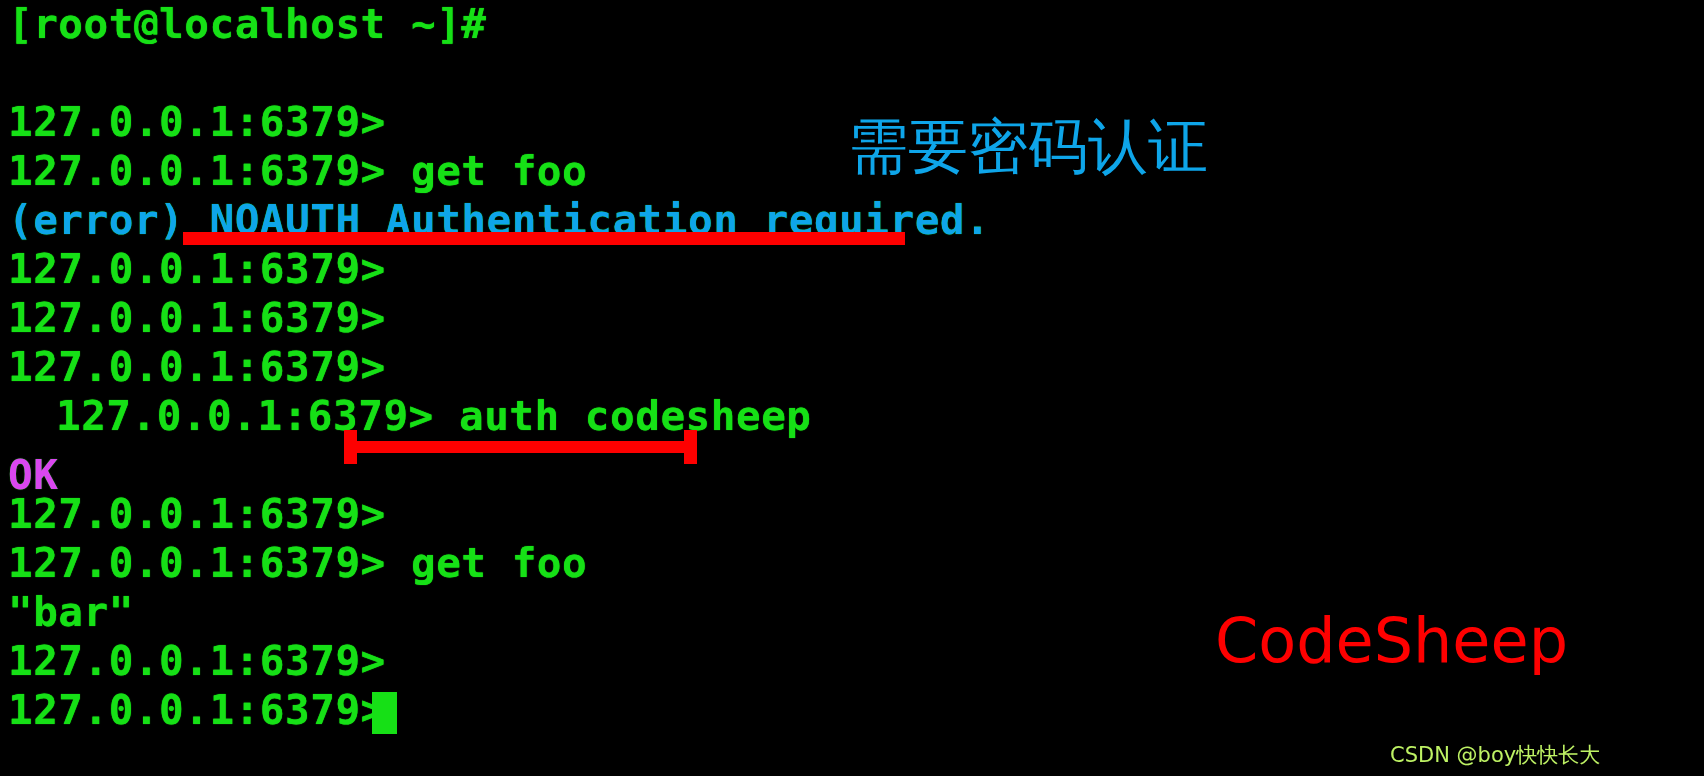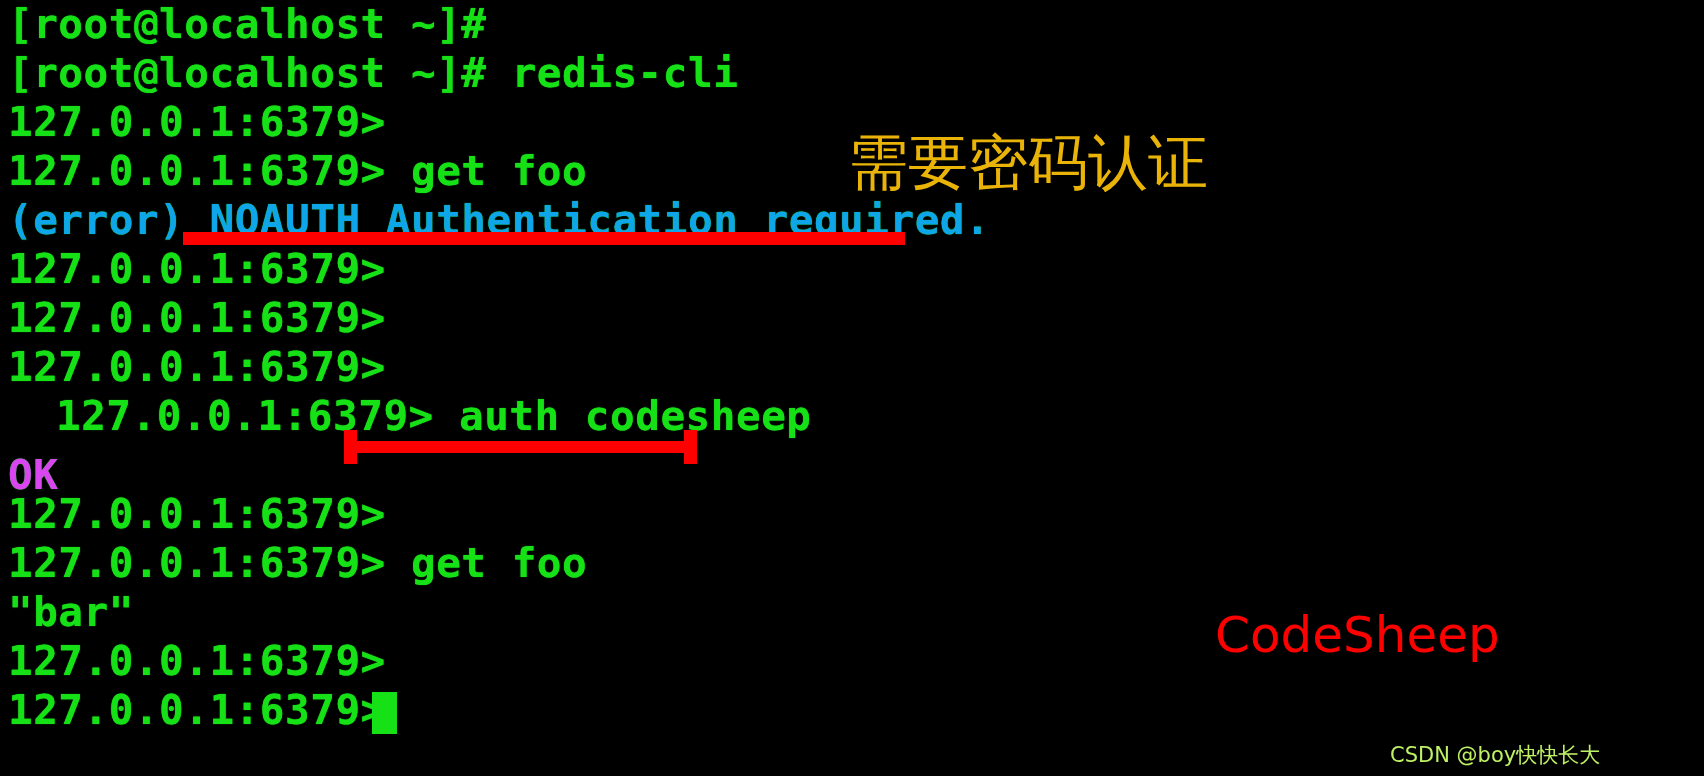--- a/index.html
+++ b/index.html
@@ -80,21 +80,21 @@
   }
   #ann-label-1 { font-size: 60px; }
   #ann-label-2 { font-size: 60px; }
 
   
   #brand {
     position: absolute;
     color: #fe0000;
     font-family: "DejaVu Sans", "Liberation Sans", sans-serif;
     font-weight: 400;
-    font-size: 50px;
+    font-size: 62px;
     line-height: 1;
     white-space: nowrap;
   }
 
   
   #watermark {
     position: absolute;
     color: #b9b9b9;
     font-family: "DejaVu Sans", "Liberation Sans", sans-serif;
     font-size: 21px;
@@ -102,21 +102,20 @@
     white-space: nowrap;
   }
 </style>
 </head>
 <body>
 
 <div id="screen" style="background: rgb(0, 0, 0);">
 
   <div id="terminal">
     <div class="term-line" style="top: 0px; color: rgb(22, 224, 22);">[root@localhost ~]#</div>
-    <div class="term-line" style="top: 49px; color: rgb(22, 224, 22);">[root@localhost ~]# redis-cli</div>
     <div class="term-line" style="top: 98px; color: rgb(22, 224, 22);">127.0.0.1:6379&gt;</div>
     <div class="term-line" style="top: 147px; color: rgb(22, 224, 22);">127.0.0.1:6379&gt; get foo</div>
     <div class="term-line" style="top: 196px; color: #0ea5e9;">(error) NOAUTH Authentication required.</div>
     <div class="term-line" style="top: 245px; color: rgb(22, 224, 22);">127.0.0.1:6379&gt;</div>
     <div class="term-line" style="top: 294px; color: rgb(22, 224, 22);">127.0.0.1:6379&gt;</div>
     <div class="term-line" style="top: 343px; color: rgb(22, 224, 22);">127.0.0.1:6379&gt;</div>
     <div class="term-line" style="top: 392px; color: rgb(22, 224, 22); margin-left: 48px;">127.0.0.1:6379&gt; auth codesheep</div>
     <div class="term-line" style="top: 451px; color: #d946ef;">OK</div>
     <div class="term-line" style="top: 490px; color: rgb(22, 224, 22);">127.0.0.1:6379&gt;</div>
     <div class="term-line" style="top: 539px; color: rgb(22, 224, 22);">127.0.0.1:6379&gt; get foo</div>
@@ -127,19 +126,19 @@
 
   <div id="cursor" style="left: 372px; top: 692px; background: rgb(22, 224, 22);"></div>
 
   <div class="ann-underline" id="ann-underline" style="left: 183px; top: 232px; width: 722px; height: 13px; background: rgb(254, 0, 0);"></div>
 
   <div class="ann-bar" id="ann-bar" style="left: 344px; top: 441px; width: 353px; background: rgb(254, 0, 0);">
     <span class="cap left" style="background: rgb(254, 0, 0);"></span>
     <span class="cap right" style="background: rgb(254, 0, 0);"></span>
   </div>
 
-  <div class="ann-label" id="ann-label-1" style="left: 848px; top: 132px; color: #eab308;">需要密码认证</div>
+  <div class="ann-label" id="ann-label-1" style="left: 848px; top: 116px; color: #0ea5e9;">需要密码认证</div>
 
   <div id="brand" style="left: 1215px; top: 610px; color: rgb(254, 0, 0);">CodeSheep</div>
 
   <div id="watermark" style="left: 1390px; top: 745px; color: #bef264;">CSDN @boy快快长大</div>
 
 </div>
 
 </body></html>

